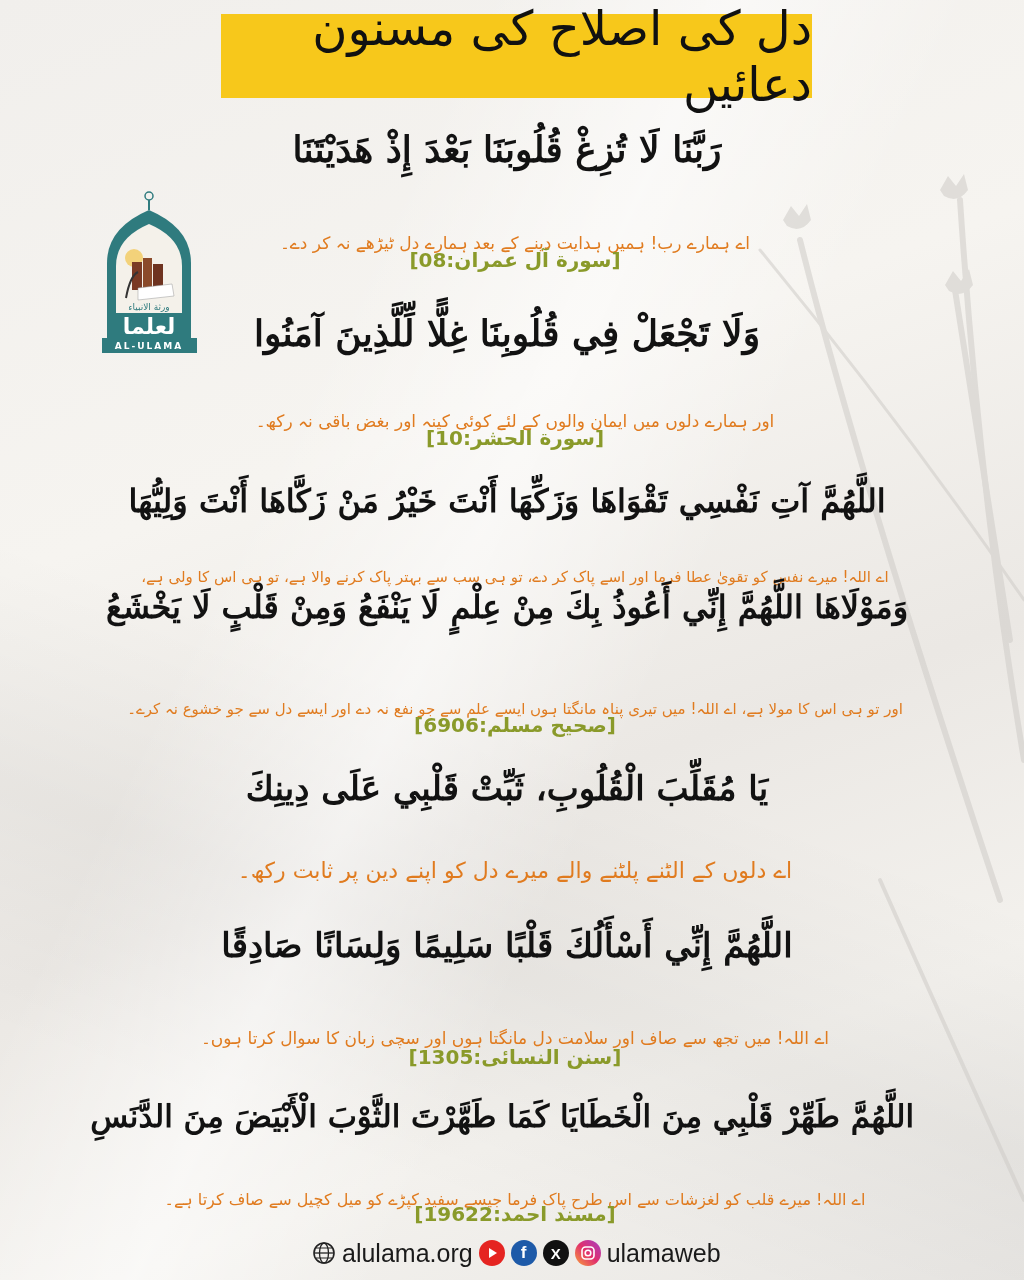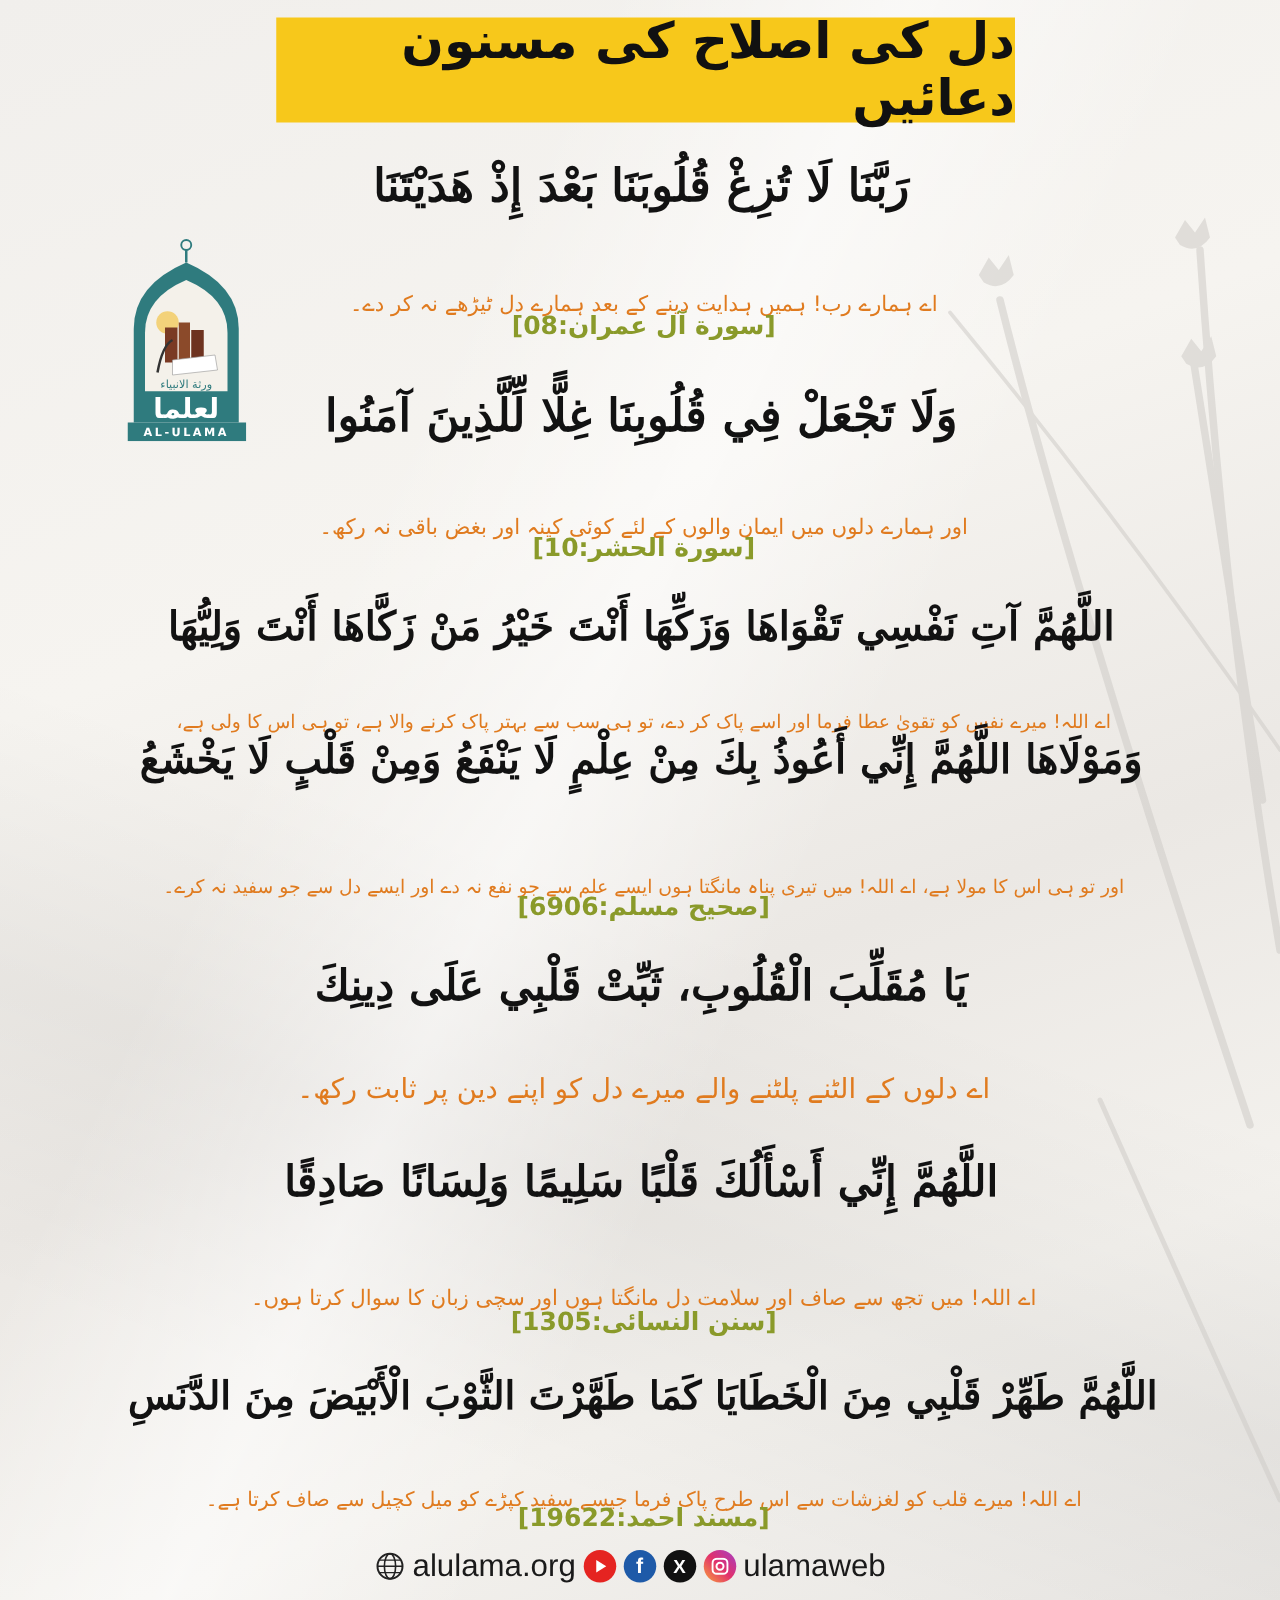--- a/index.html
+++ b/index.html
@@ -34,22 +34,22 @@
       top: 14px;
       width: 591px;
       height: 84px;
       background: #f7c81b;
       display: flex;
       align-items: center;
       justify-content: center;
     }
     .title-text {
       font-family: "DejaVu Sans", sans-serif;
-      font-weight: bold;
-      font-size: 40px;
+      font-weight: normal;
+      font-size: 48px;
       color: #111111;
       direction: rtl;
     }
     .logo {
       position: absolute;
       left: 102px;
       top: 188px;
       width: 95px;
       height: 165px;
     }
@@ -59,21 +59,21 @@
       width: 830px;
       text-align: center;
       direction: rtl;
     }
     .arabic {
       font-family: "DejaVu Serif", serif;
       font-weight: bold;
       color: #121212;
       white-space: nowrap;
       position: absolute;
-      left: 0; right: 4px;
+      left: 0; right: 16px;
     }
     .urdu {
       font-family: "DejaVu Sans", sans-serif;
       color: #e07b1f;
       white-space: nowrap;
       position: absolute;
       left: 0; right: 0;
       text-align: center;
       margin-top: 25px;
     }
@@ -82,21 +82,21 @@
       font-weight: bold;
       color: #8a9a2a;
       white-space: nowrap;
       position: absolute;
       left: 0; right: 0;
       text-align: center;
       font-size: 20px;
     }
     .footer {
       position: absolute;
-      left: 300px;
+      left: 312px;
       top: 1236px;
       height: 34px;
       display: flex;
       align-items: center;
       gap: 6px;
       justify-content: space-between;
     }
     .footer-text {
       font-family: "Liberation Sans", sans-serif;
       font-size: 25px;
@@ -156,21 +156,21 @@
   <div class="urdu" style="top:208px; font-size:17px;">اے ہمارے رب! ہمیں ہدایت دینے کے بعد ہمارے دل ٹیڑھے نہ کر دے۔</div>
   <div class="ref" style="top:248px;text-align:center;">[سورة آل عمران:08]</div>
 
   <div class="arabic" style="top:312px; font-size:36px;">وَلَا تَجْعَلْ فِي قُلُوبِنَا غِلًّا لِّلَّذِينَ آمَنُوا</div>
   <div class="urdu" style="top:386px; font-size:17px;">اور ہمارے دلوں میں ایمان والوں کے لئے کوئی کینہ اور بغض باقی نہ رکھ۔</div>
   <div class="ref" style="top:426px;">[سورة الحشر:10]</div>
 
   <div class="arabic" style="top:482px; font-size:32px;">اللَّهُمَّ آتِ نَفْسِي تَقْوَاهَا وَزَكِّهَا أَنْتَ خَيْرُ مَنْ زَكَّاهَا أَنْتَ وَلِيُّهَا</div>
   <div class="urdu" style="top:543px; font-size:15px;">اے اللہ! میرے نفس کو تقویٰ عطا فرما اور اسے پاک کر دے، تو ہی سب سے بہتر پاک کرنے والا ہے، تو ہی اس کا ولی ہے،</div>
   <div class="arabic" style="top:588px; font-size:32px;">وَمَوْلَاهَا اللَّهُمَّ إِنِّي أَعُوذُ بِكَ مِنْ عِلْمٍ لَا يَنْفَعُ وَمِنْ قَلْبٍ لَا يَخْشَعُ</div>
-  <div class="urdu" style="top:675px; font-size:15px;">اور تو ہی اس کا مولا ہے، اے اللہ! میں تیری پناہ مانگتا ہوں ایسے علم سے جو نفع نہ دے اور ایسے دل سے جو سفید نہ کرے۔</div>
+  <div class="urdu" style="top:675px; font-size:15px;">اور تو ہی اس کا مولا ہے، اے اللہ! میں تیری پناہ مانگتا ہوں ایسے علم سے جو نفع نہ دے اور ایسے دل سے جو خشوع نہ کرے۔</div>
   <div class="ref" style="top:713px;">[صحيح مسلم:6906]</div>
 
   <div class="arabic" style="top:768px; font-size:34px;">يَا مُقَلِّبَ الْقُلُوبِ، ثَبِّتْ قَلْبِي عَلَى دِينِكَ</div>
   <div class="urdu" style="top:833px; font-size:22px;">اے دلوں کے الٹنے پلٹنے والے میرے دل کو اپنے دین پر ثابت رکھ۔</div>
 
   <div class="arabic" style="top:925px; font-size:34px;">اللَّهُمَّ إِنِّي أَسْأَلُكَ قَلْبًا سَلِيمًا وَلِسَانًا صَادِقًا</div>
   <div class="urdu" style="top:1003px; font-size:17px;">اے اللہ! میں تجھ سے صاف اور سلامت دل مانگتا ہوں اور سچی زبان کا سوال کرتا ہوں۔</div>
   <div class="ref" style="top:1045px;">[سنن النسائی:1305]</div>
 
   <div class="arabic" style="top:1098px; font-size:31px;margin-left:41px;">اللَّهُمَّ طَهِّرْ قَلْبِي مِنَ الْخَطَايَا كَمَا طَهَّرْتَ الثَّوْبَ الْأَبْيَضَ مِنَ الدَّنَسِ</div>

